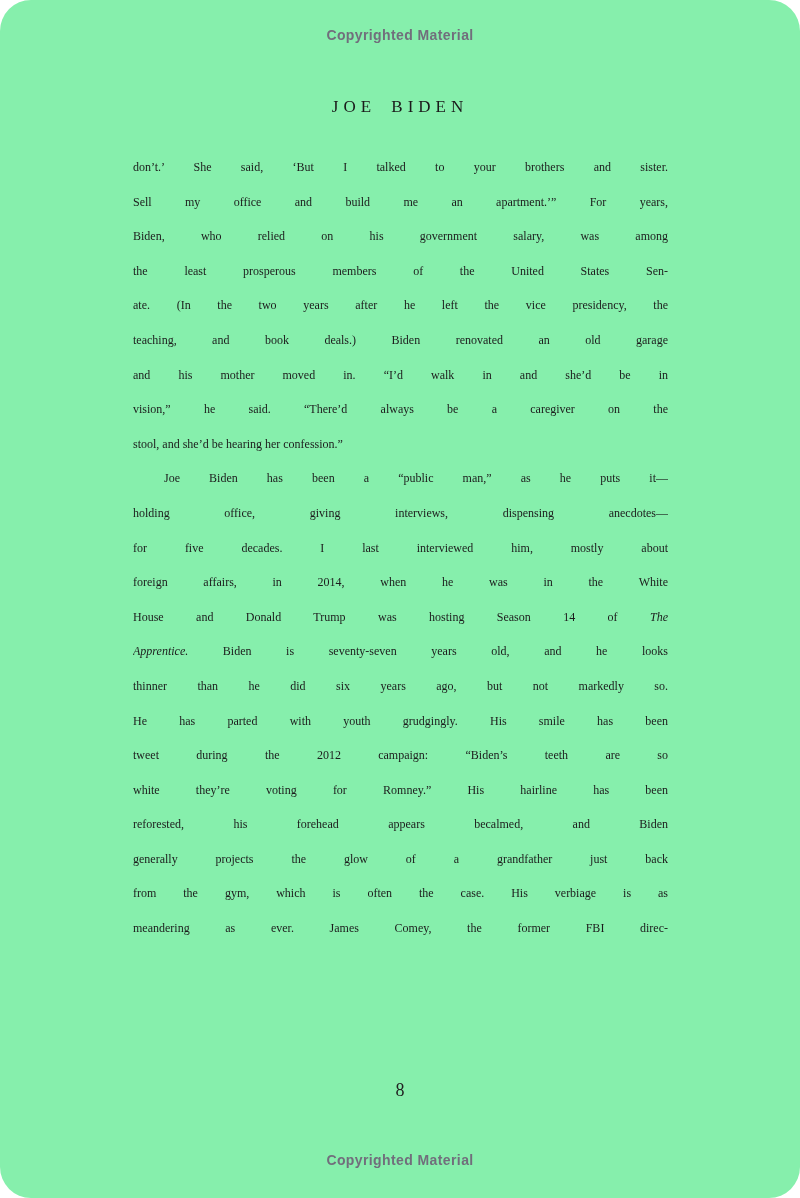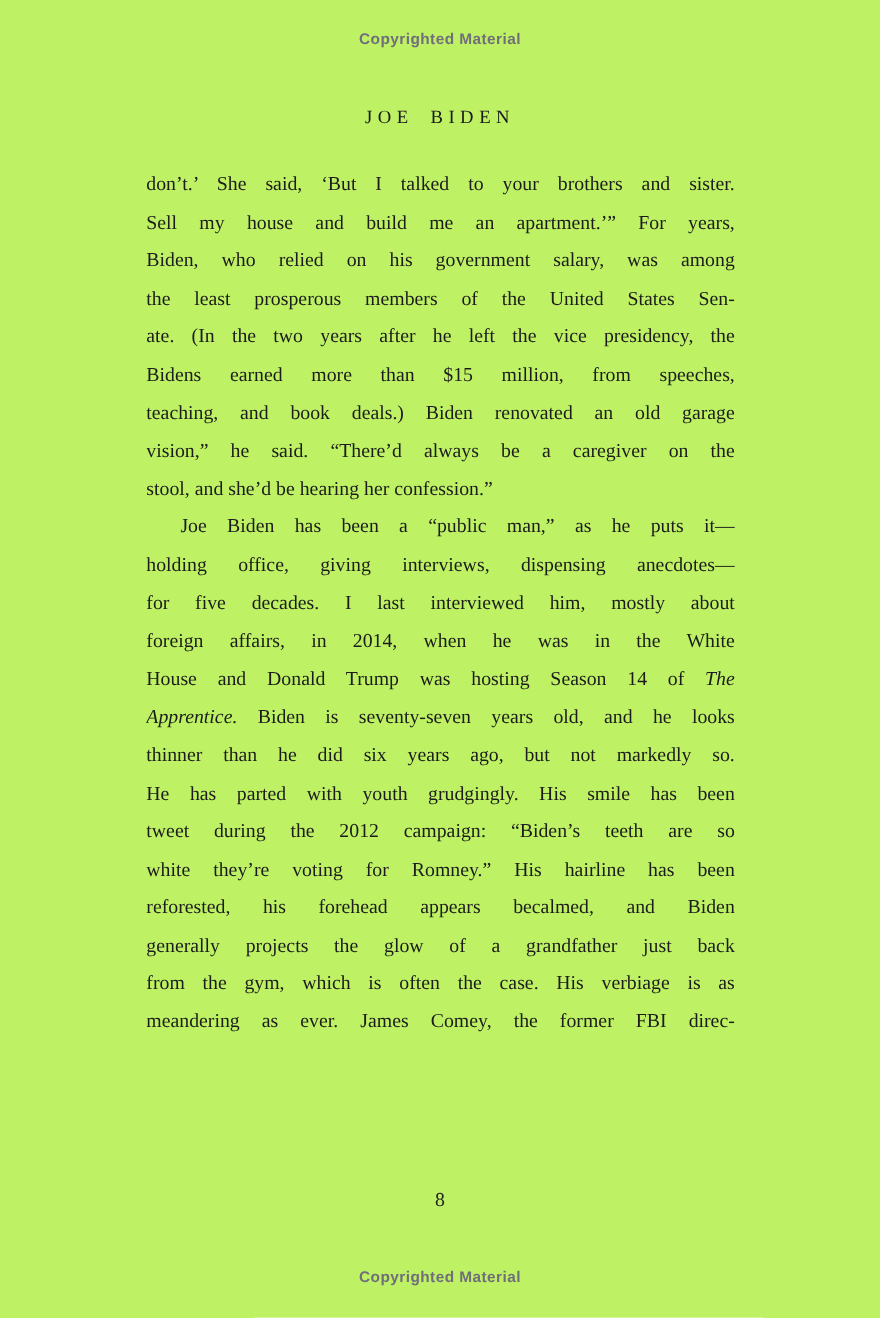--- a/index.html
+++ b/index.html
@@ -1,23 +1,24 @@
 <!DOCTYPE html>
 <html><head>
 <meta charset="utf-8">
 <style>
   html, body { margin: 0; padding: 0; background: #ffffff; }
   .page {
     position: relative;
     width: 800px;
     height: 1198px;
-    background: #bef264;
+    background: #86efac;
     font-family: "Liberation Serif", "DejaVu Serif", serif;
     color: #1c1c1c;
     overflow: hidden;
+    border-radius: 31px;
   }
   .copyright {
     position: absolute;
     left: 0; right: 0;
     text-align: center;
     font-family: "Liberation Sans", "DejaVu Sans", sans-serif;
     font-weight: 700;
     font-size: 14px;
     letter-spacing: 0.4px;
     color: #716e7c;
@@ -32,21 +33,21 @@
     font-size: 17px;
     letter-spacing: 5px;
     word-spacing: 6px;
     color: #1a1a1a;
   }
   .body-text {
     position: absolute;
     top: 150px;
     left: 133px;
     width: 535px;
-    font-size: 18px;
+    font-size: 12px;
   }
   .line {
     height: 34.6px;
     line-height: 34.6px;
     overflow: hidden;
     text-align: justify;
     text-align-last: justify;
     white-space: normal;
   }
   
@@ -71,26 +72,26 @@
 </head>
 <body>
 
 <div class="page">
   <div class="copyright top">Copyrighted Material</div>
 
   <div class="running-header">JOE BIDEN</div>
 
   <div class="body-text">
       <div class="line"><span>don’t.’ She said, ‘But I talked to your brothers and sister.</span></div>
-      <div class="line"><span>Sell my house and build me an apartment.’” For years,</span></div>
+      <div class="line"><span>Sell my office and build me an apartment.’” For years,</span></div>
       <div class="line"><span>Biden, who relied on his government salary, was among</span></div>
       <div class="line"><span>the least prosperous members of the United States Sen-</span></div>
       <div class="line"><span>ate. (In the two years after he left the vice presidency, the</span></div>
-      <div class="line"><span>Bidens earned more than $15 million, from speeches,</span></div>
       <div class="line"><span>teaching, and book deals.) Biden renovated an old garage</span></div>
+      <div class="line"><span>and his mother moved in. “I’d walk in and she’d be in</span></div>
       <div class="line"><span>vision,” he said. “There’d always be a caregiver on the</span></div>
       <div class="line last"><span>stool, and she’d be hearing her confession.”</span></div>
       <div class="line indent"><span>Joe Biden has been a “public man,” as he puts it—</span></div>
       <div class="line"><span>holding office, giving interviews, dispensing anecdotes—</span></div>
       <div class="line"><span>for five decades. I last interviewed him, mostly about</span></div>
       <div class="line"><span>foreign affairs, in 2014, when he was in the White</span></div>
       <div class="line"><span>House and Donald Trump was hosting Season 14 of </span><span class="italic">The</span></div>
       <div class="line"><span class="italic">Apprentice.</span><span> Biden is seventy-seven years old, and he looks</span></div>
       <div class="line"><span>thinner than he did six years ago, but not markedly so.</span></div>
       <div class="line"><span>He has parted with youth grudgingly. His smile has been</span></div>

